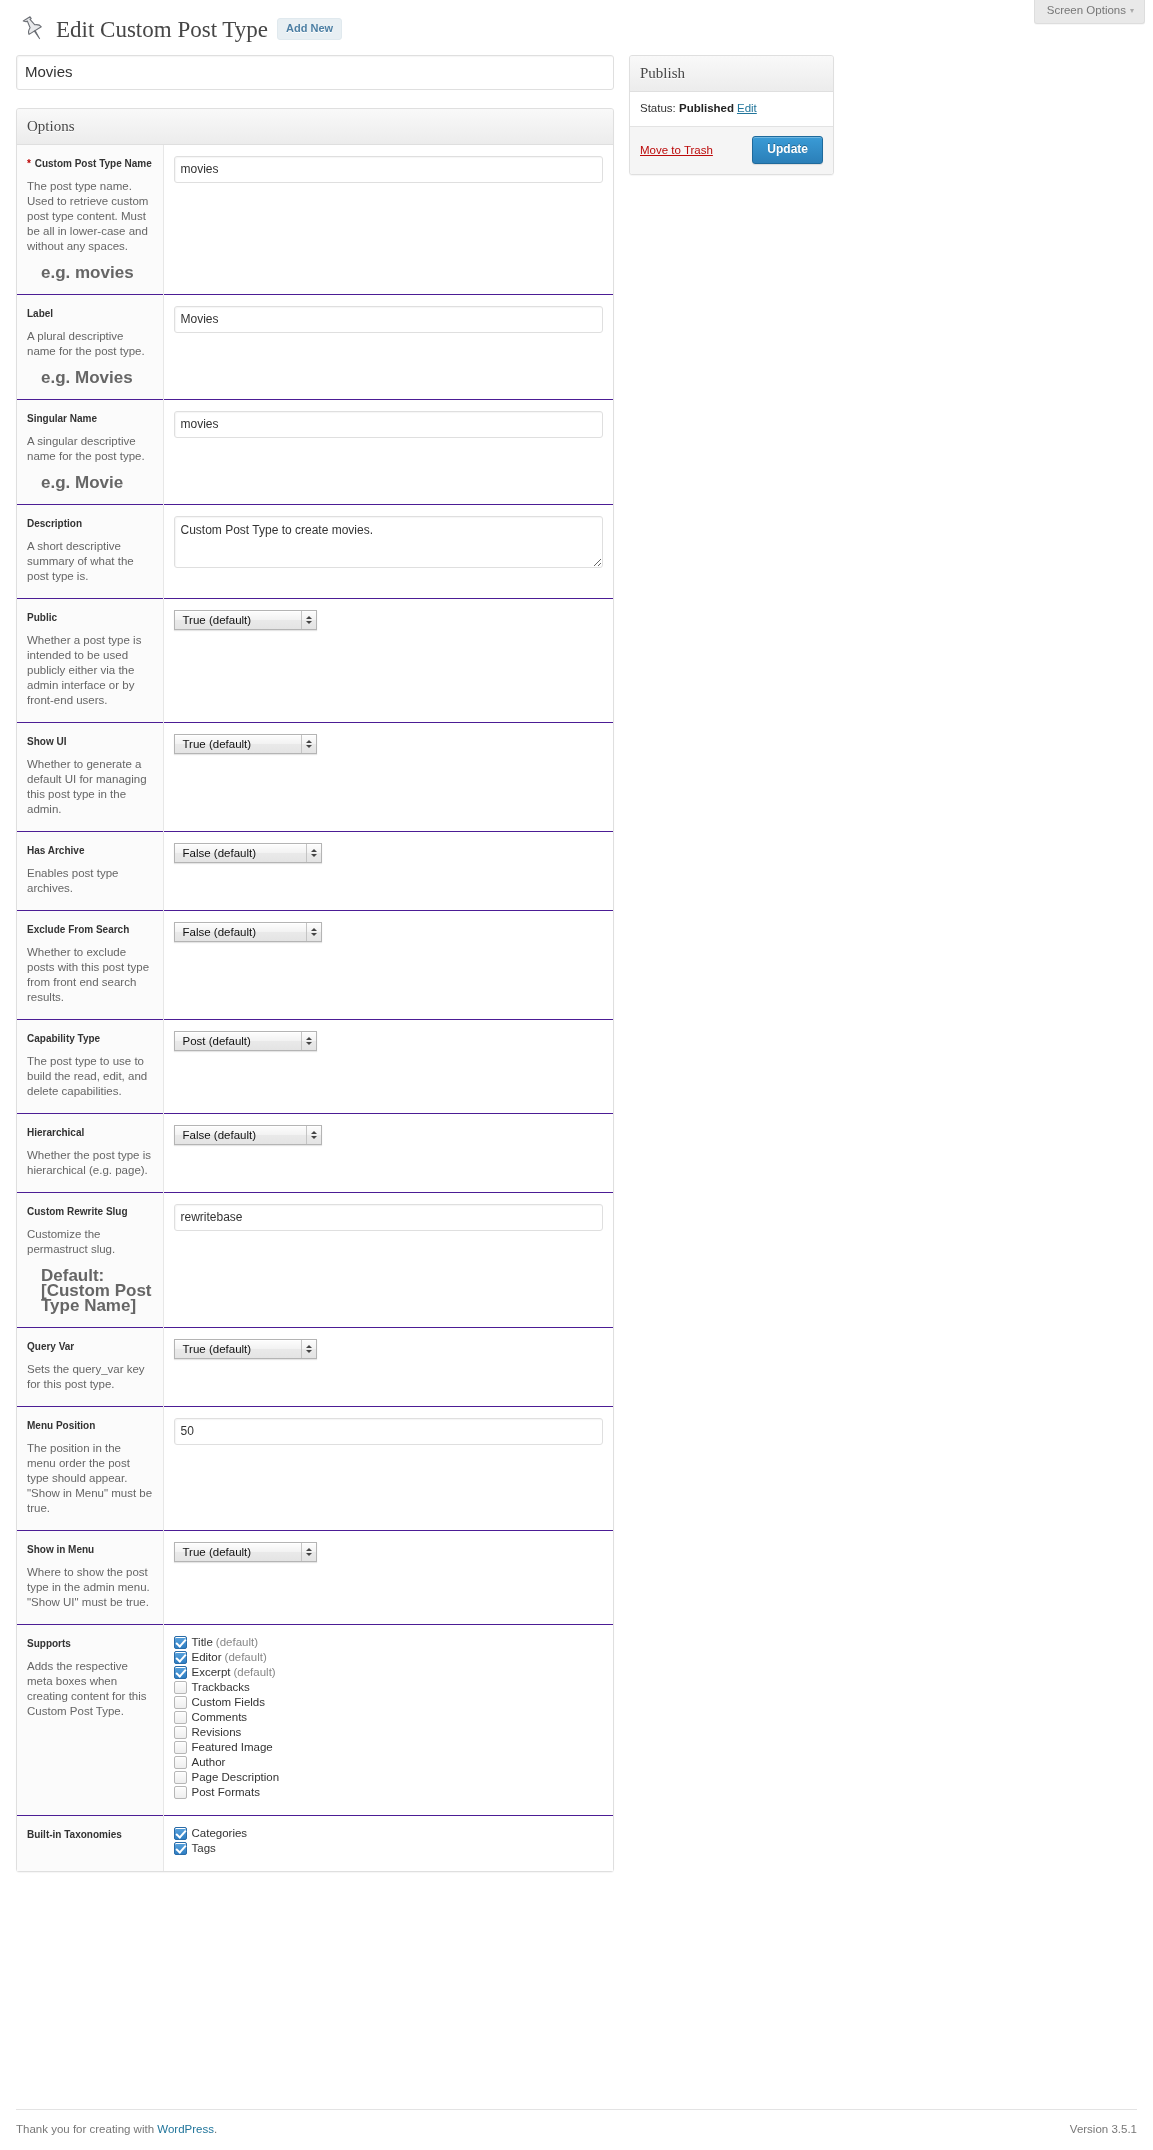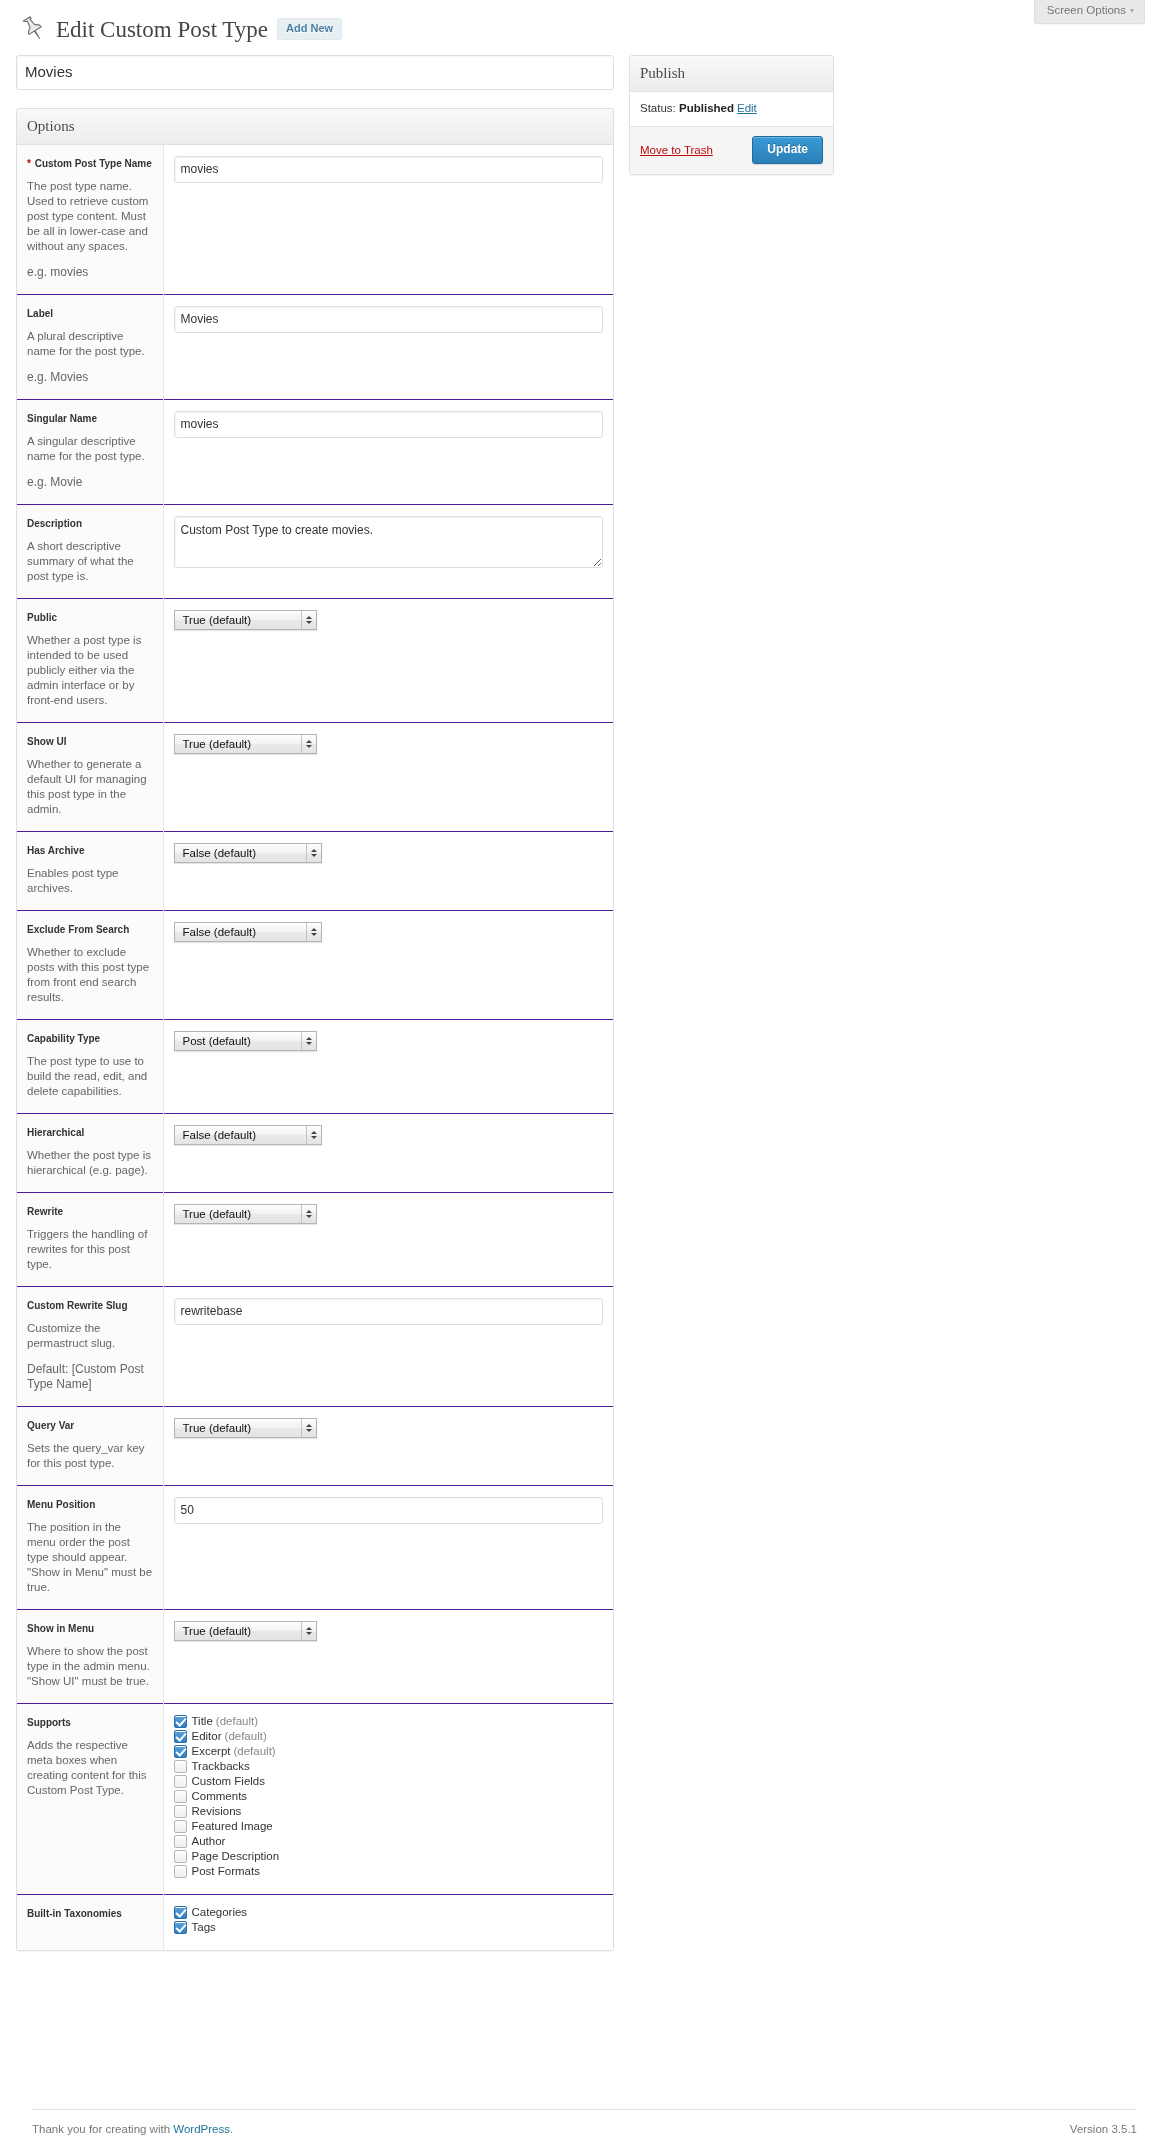--- a/index.html
+++ b/index.html
@@ -160,25 +160,26 @@
   .req { color: #b00; font-weight: bold; margin-right: 1px; }
   .th-desc {
     display: block;
     font-size: 11.5px;
     color: #666;
     line-height: 15px;
     font-weight: normal;
   }
   .th-eg {
     display: block;
-    font-size: 12px;
+    font-size: 17px;
     color: #666;
     line-height: 15px;
     margin-top: 11px;
-    font-weight: normal;
+    font-weight: bold;
+    margin-left: 14px;
   }
 
   
   input.regular-text {
     width: 100%;
     padding: 4px 6px 5px;
     font-size: 12px;
     font-family: "Liberation Sans", sans-serif;
     color: #333;
     background: #fff;
@@ -321,21 +322,21 @@
     border: 1px solid #1f6a9c;
     border-radius: 3px;
     box-shadow: inset 0 1px 0 rgba(255,255,255,0.28), 0 1px 1px rgba(0,0,0,0.1);
     cursor: pointer;
     line-height: 15px;
   }
 
   
   .wp-footer {
     position: absolute;
-    left: 16px; right: 0; bottom: 0;
+    left: 0; right: 0; bottom: 0;
     padding: 12px 16px 14px;
   }
   .footer-rule { border-top: 1px solid #e3e3e3; margin-bottom: 12px; }
   .footer-row { display: flex; justify-content: space-between; align-items: baseline; }
   .footer-left, .footer-right {
     font-size: 11.5px;
     color: #777;
     line-height: 14px;
   }
   .footer-left a { color: #21759b; text-decoration: none; cursor: pointer; }
@@ -474,33 +475,20 @@
                     </span>
                   </span></td>
               </tr>
               <tr>
                 <th>
                   <span class="th-label"><span>Hierarchical</span></span>
                   <span class="th-desc">Whether the post type is hierarchical (e.g. page).</span>
                 </th>
                 <td><span class="osx-select">
                     <span class="sel-text">False (default)</span>
-                    <span class="sel-arrows">
-                      <i class="up"></i>
-                      <i class="down"></i>
-                    </span>
-                  </span></td>
-              </tr>
-              <tr>
-                <th>
-                  <span class="th-label"><span>Rewrite</span></span>
-                  <span class="th-desc">Triggers the handling of rewrites for this post type.</span>
-                </th>
-                <td><span class="osx-select">
-                    <span class="sel-text">True (default)</span>
                     <span class="sel-arrows">
                       <i class="up"></i>
                       <i class="down"></i>
                     </span>
                   </span></td>
               </tr>
               <tr>
                 <th>
                   <span class="th-label"><span>Custom Rewrite Slug</span></span>
                   <span class="th-desc">Customize the permastruct slug.</span>

